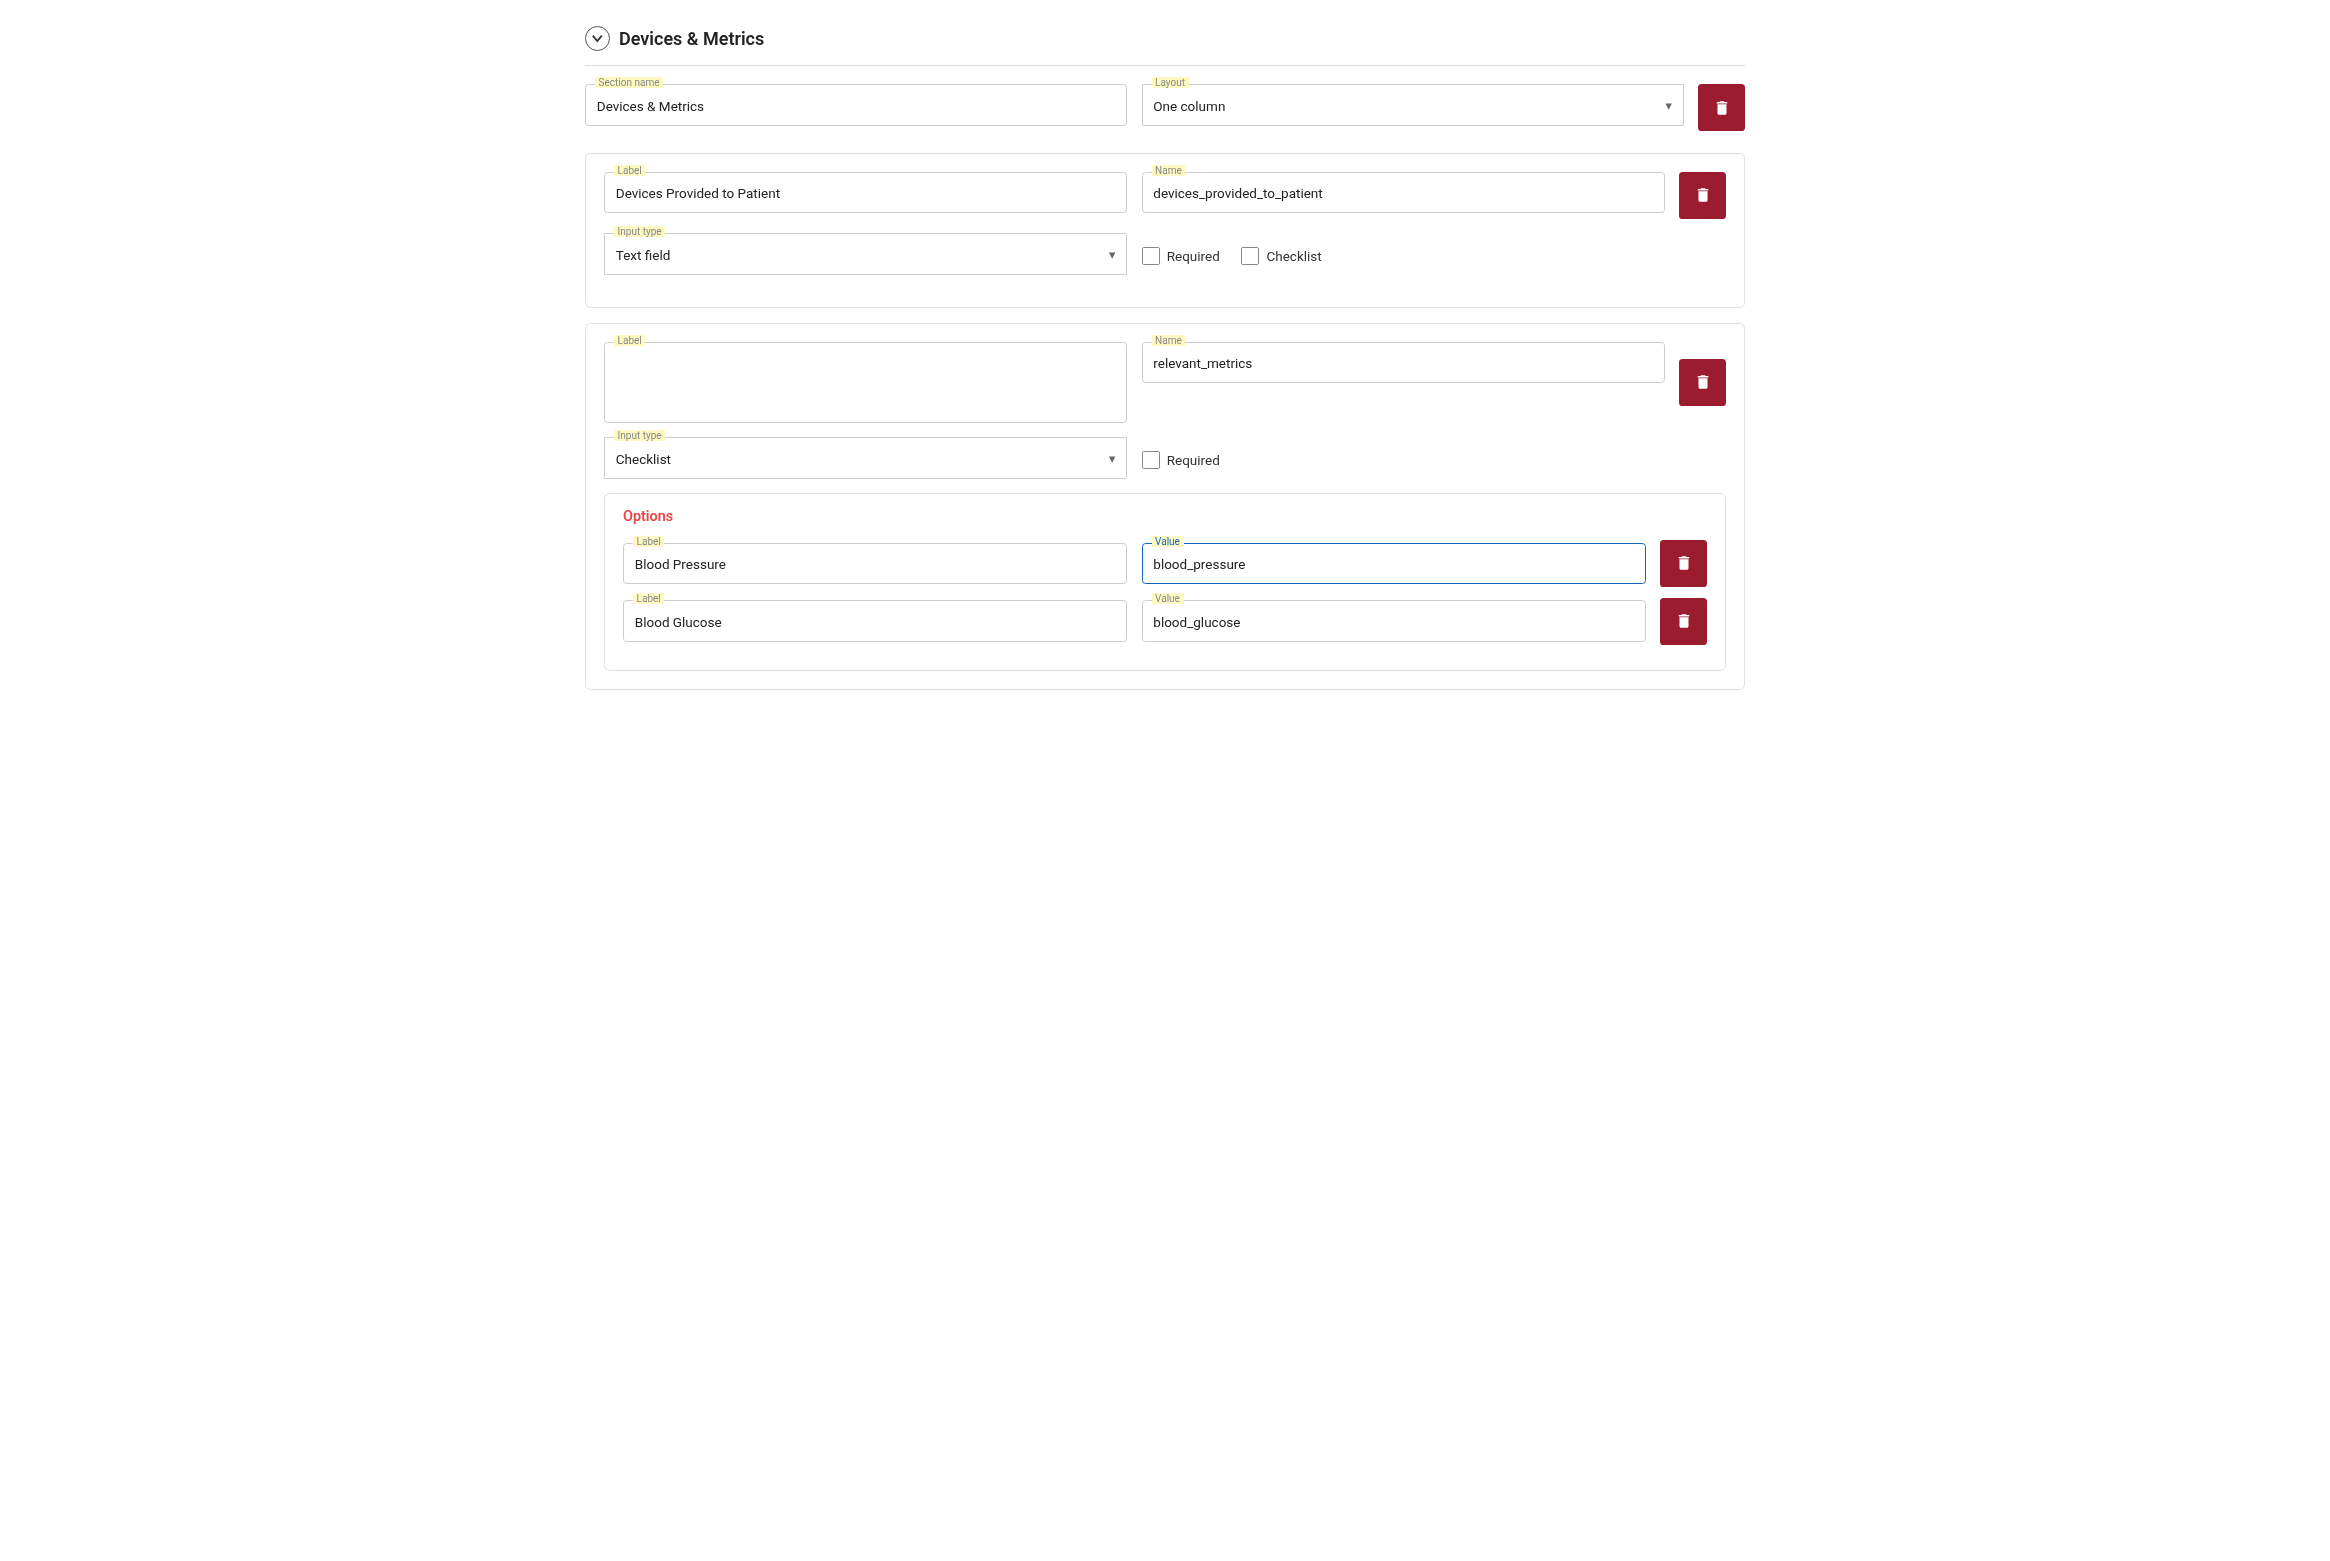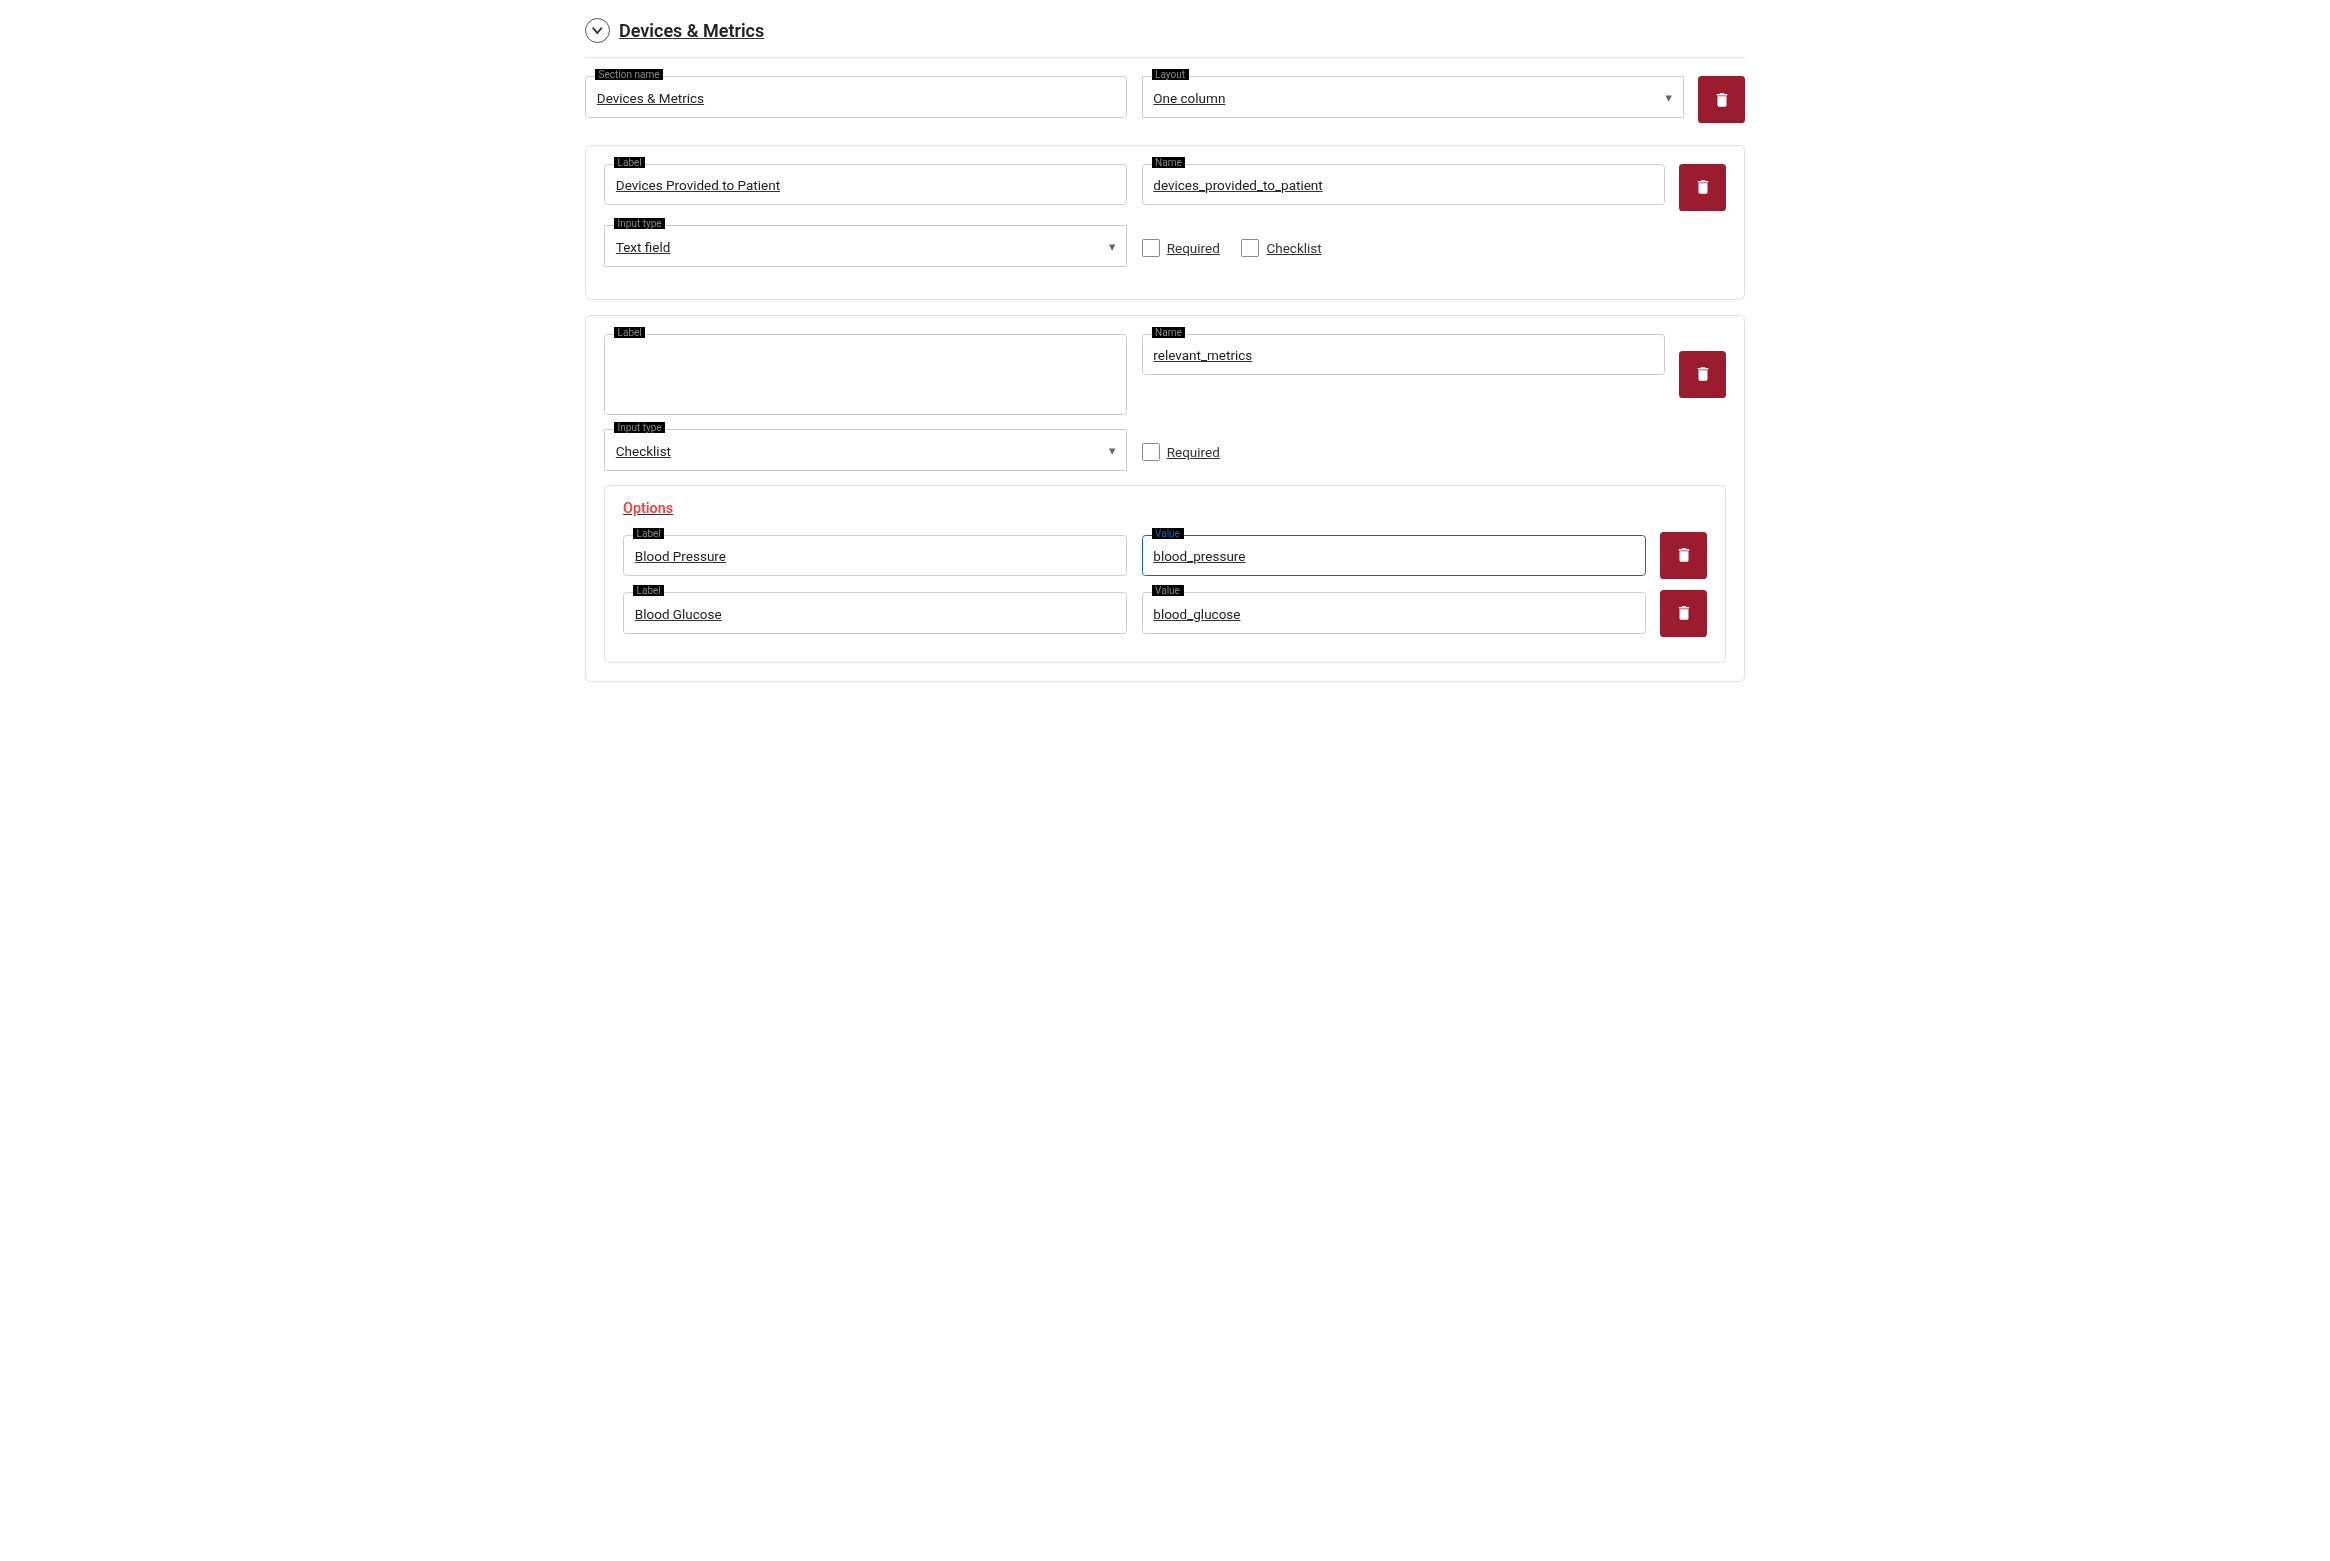--- a/index.html
+++ b/index.html
@@ -10,23 +10,22 @@
 
     body {
       font-family: -apple-system, BlinkMacSystemFont, 'Segoe UI', Roboto, sans-serif;
       background: #ffffff;
       color: #333;
       font-size: 12.6px;
     }
 
     .page-container {
       max-width: 1203px;
-      margin: 0 auto;
+      margin: 8px auto;
       padding: 18px 21.5px;
-      text-decoration: underline;
     }
 
     
     .section-header {
       display: flex;
       align-items: center;
       gap: 9px;
       padding-bottom: 14.4px;
       border-bottom: 1.8px solid #e0e0e0;
       margin-bottom: 18px;
@@ -73,21 +72,21 @@
       flex: 2;
     }
 
     .field-label {
       font-size: 10px;
       color: #888;
       margin-bottom: 3.6px;
       position: absolute;
       top: -8px;
       left: 9px;
-      background: #000000;
+      background: #fef9c3;
       padding: 0 3.6px;
     }
 
     .field-wrapper {
       position: relative;
       border: 0.9px solid #ccc;
       border-radius: 3.6px;
       padding: 12.6px 10.8px 9px;
       background: #fff;
     }

